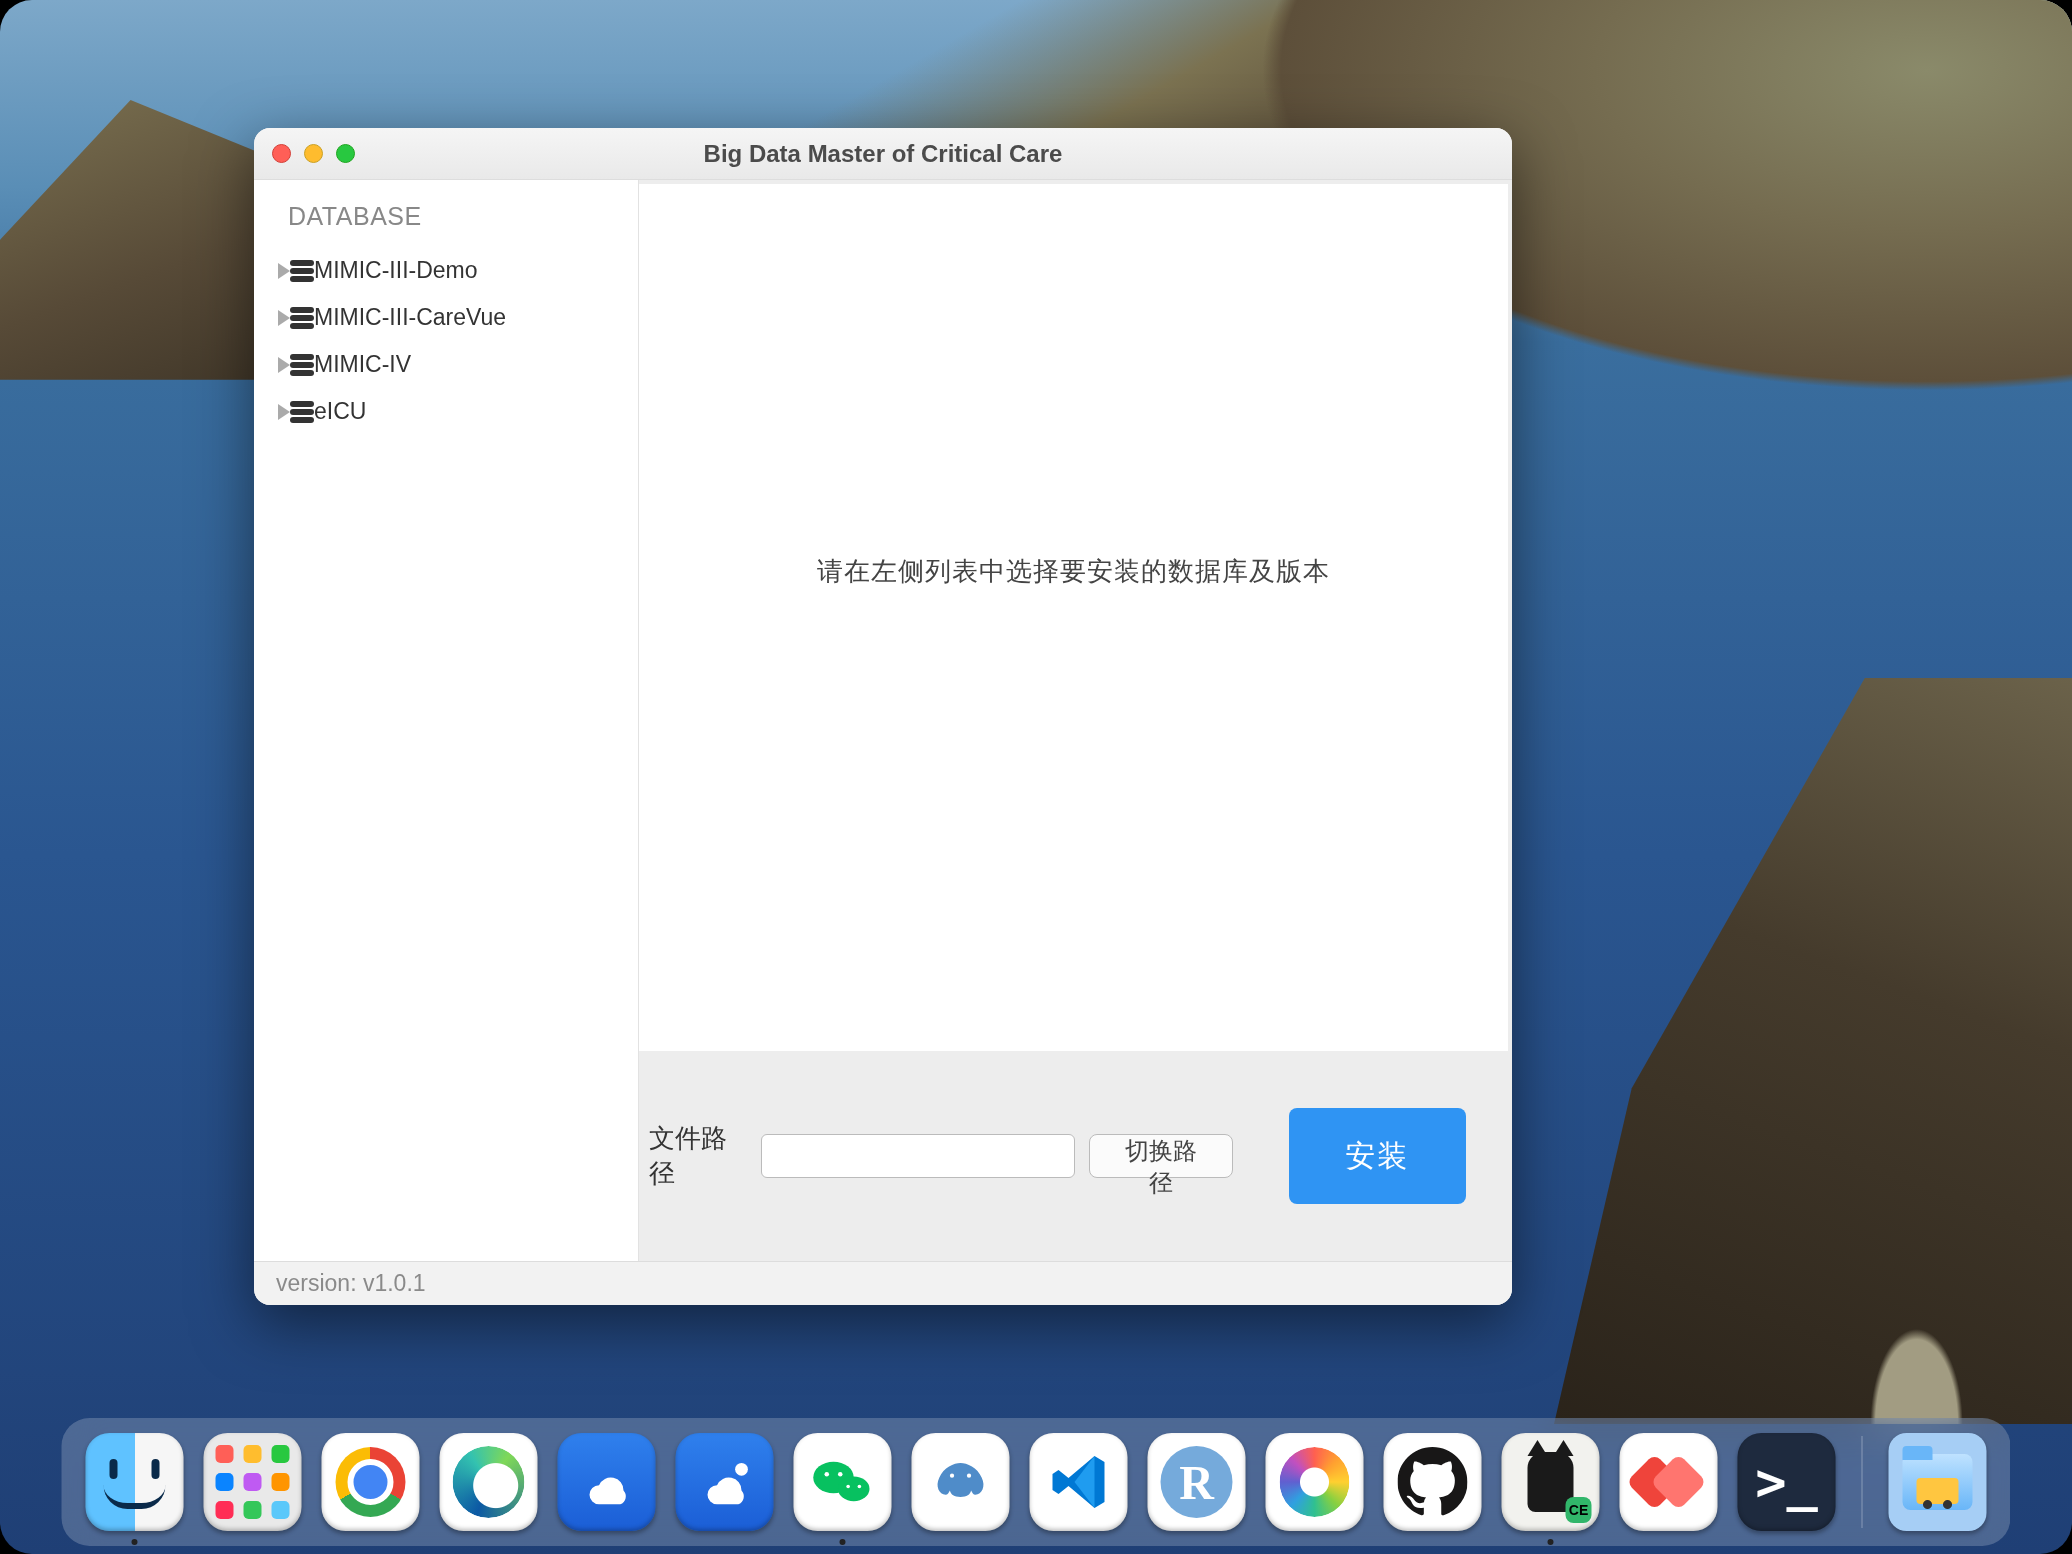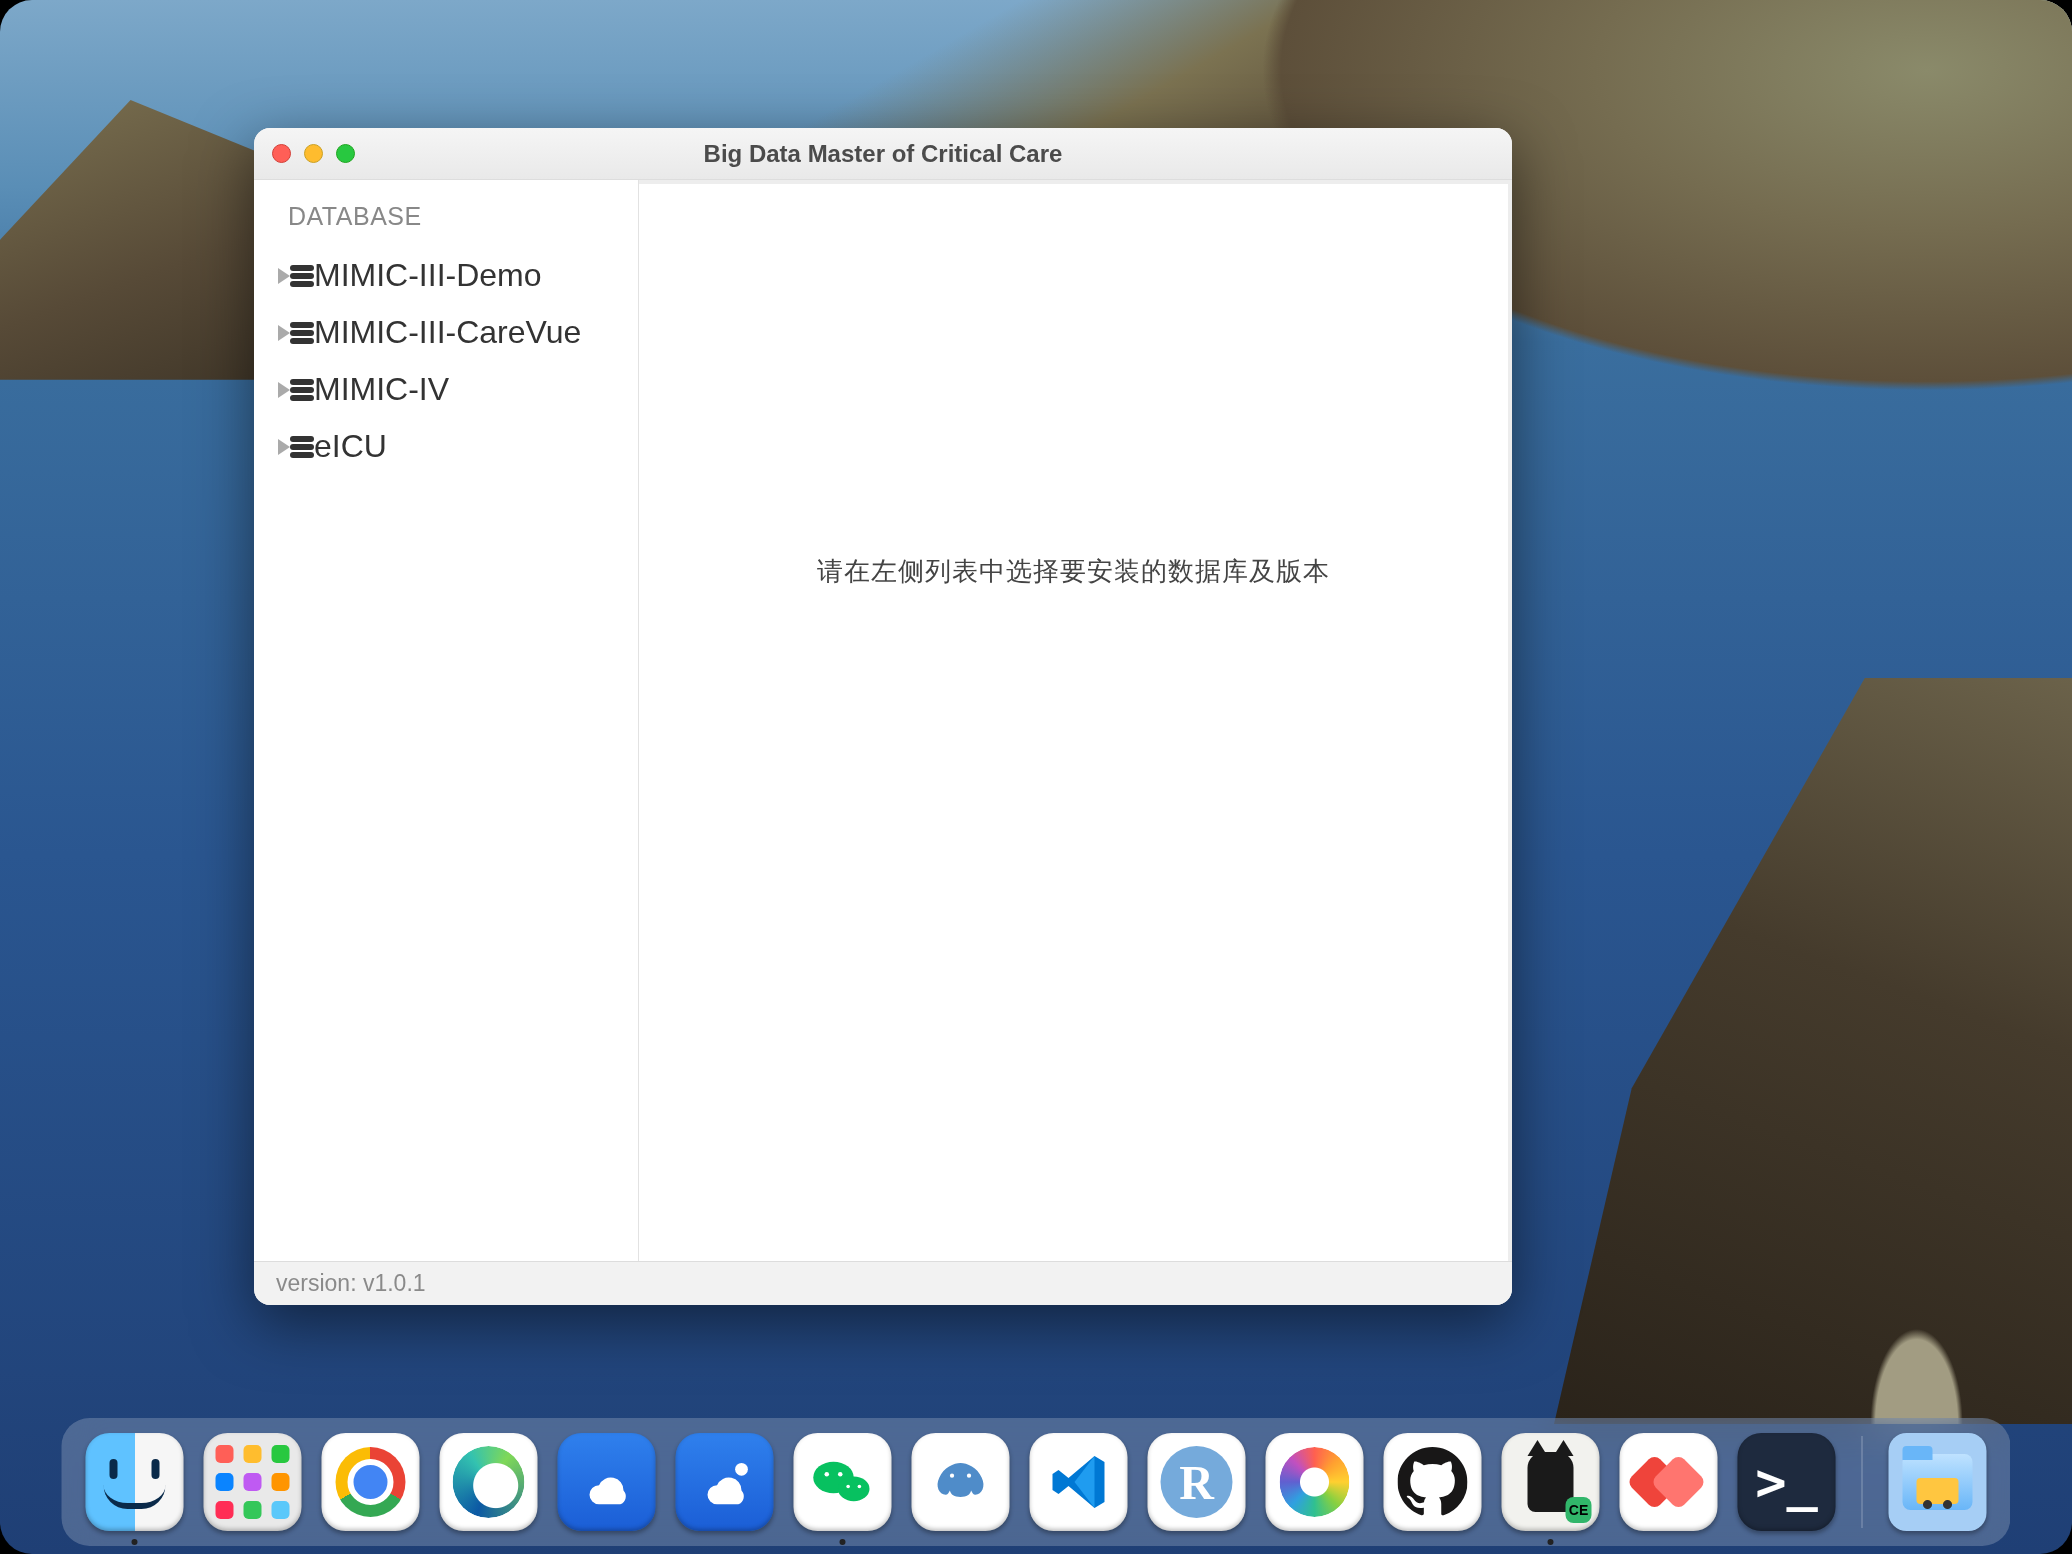--- a/index.html
+++ b/index.html
@@ -107,21 +107,21 @@
     .sidebar-header {
       font-size: 25px;
       color: #888;
       padding: 10px 0 16px 34px;
       letter-spacing: .5px;
     }
     .tree-item {
       display: flex;
       align-items: center;
       padding: 10px 0 10px 24px;
-      font-size: 32px;
+      font-size: 23px;
       color: #333;
       cursor: pointer;
     }
     .tree-caret {
       width: 0; height: 0;
       border-top: 8px solid transparent;
       border-bottom: 8px solid transparent;
       border-left: 12px solid #aaa;
     }
     .db-icon {
@@ -426,20 +426,26 @@
               <span></span>
             </span>
           <span>eICU</span>
         </div>
       </div>
 
       <div class="main">
         <div class="panel">
           <div class="hint">请在左侧列表中选择要安装的数据库及版本</div>
         </div>
+        <div class="bottom-row">
+          <span class="path-label">文件路径</span>
+          <input class="path-input" type="text" value="" style="">
+          <button class="change-btn">切换路径</button>
+          <button class="install-btn">安装</button>
+        </div>
       </div>
     </div>
 
     <div class="statusbar">
       <span>version: v1.0.1</span>
     </div>
   </div>
 
   <div class="dock">
     <div class="dock-item finder running">

